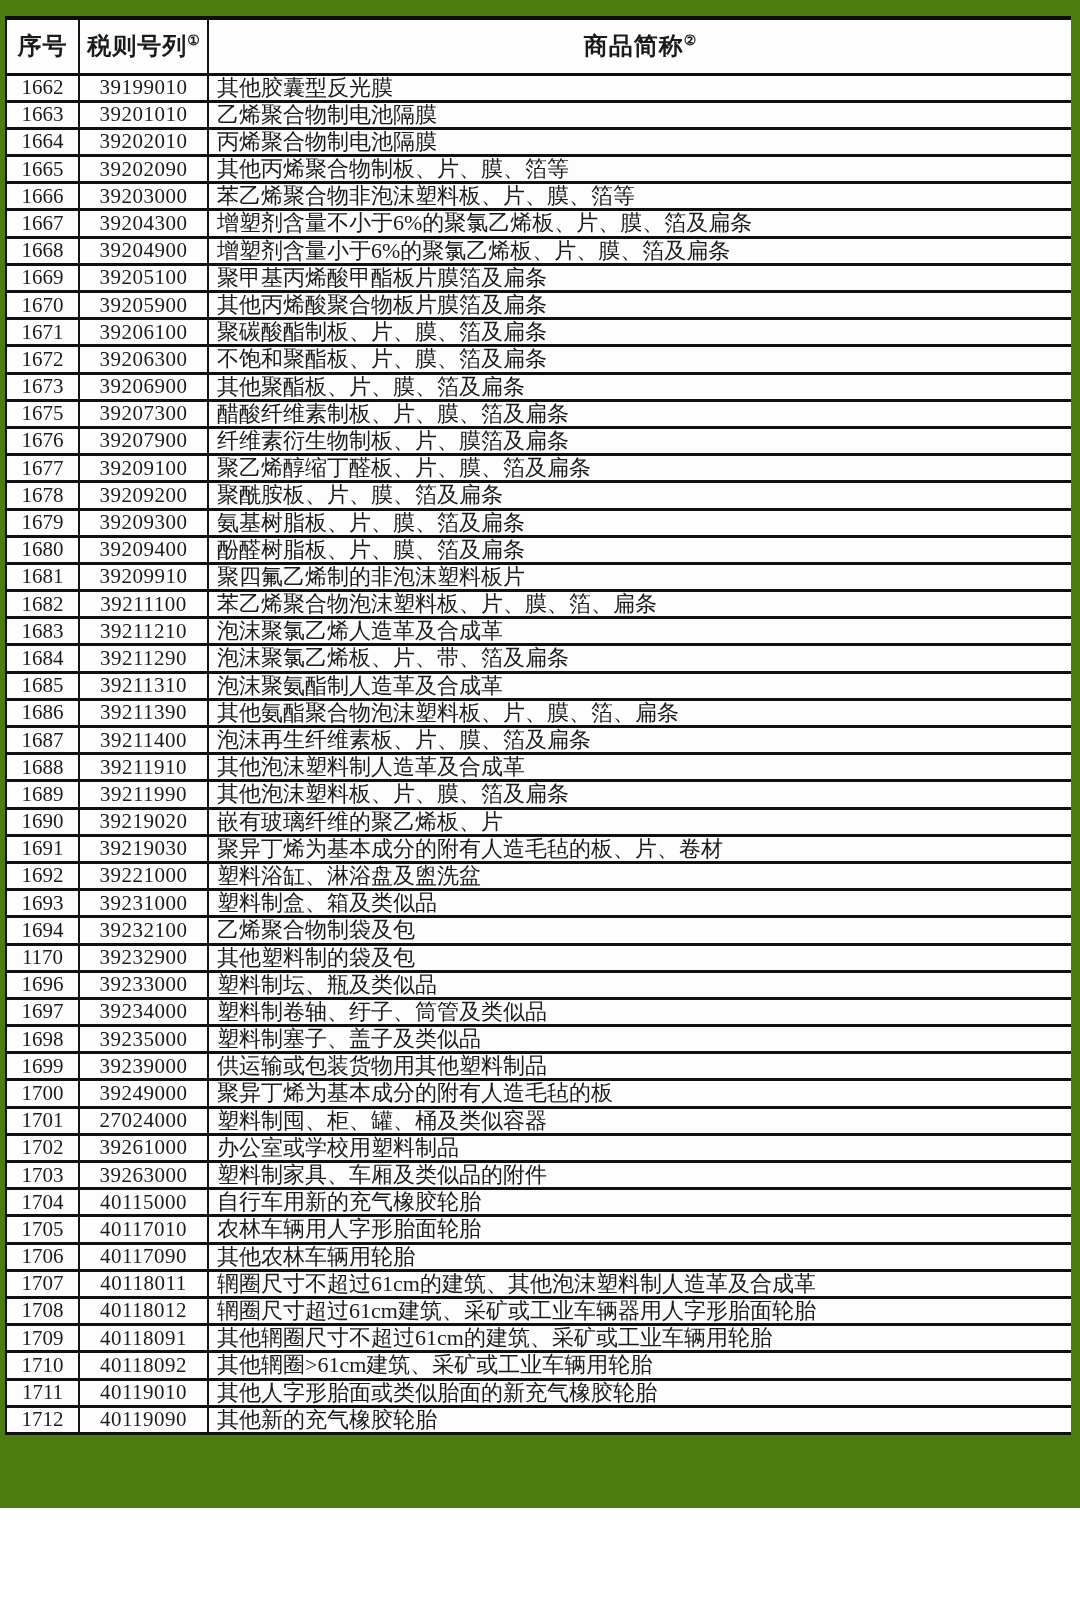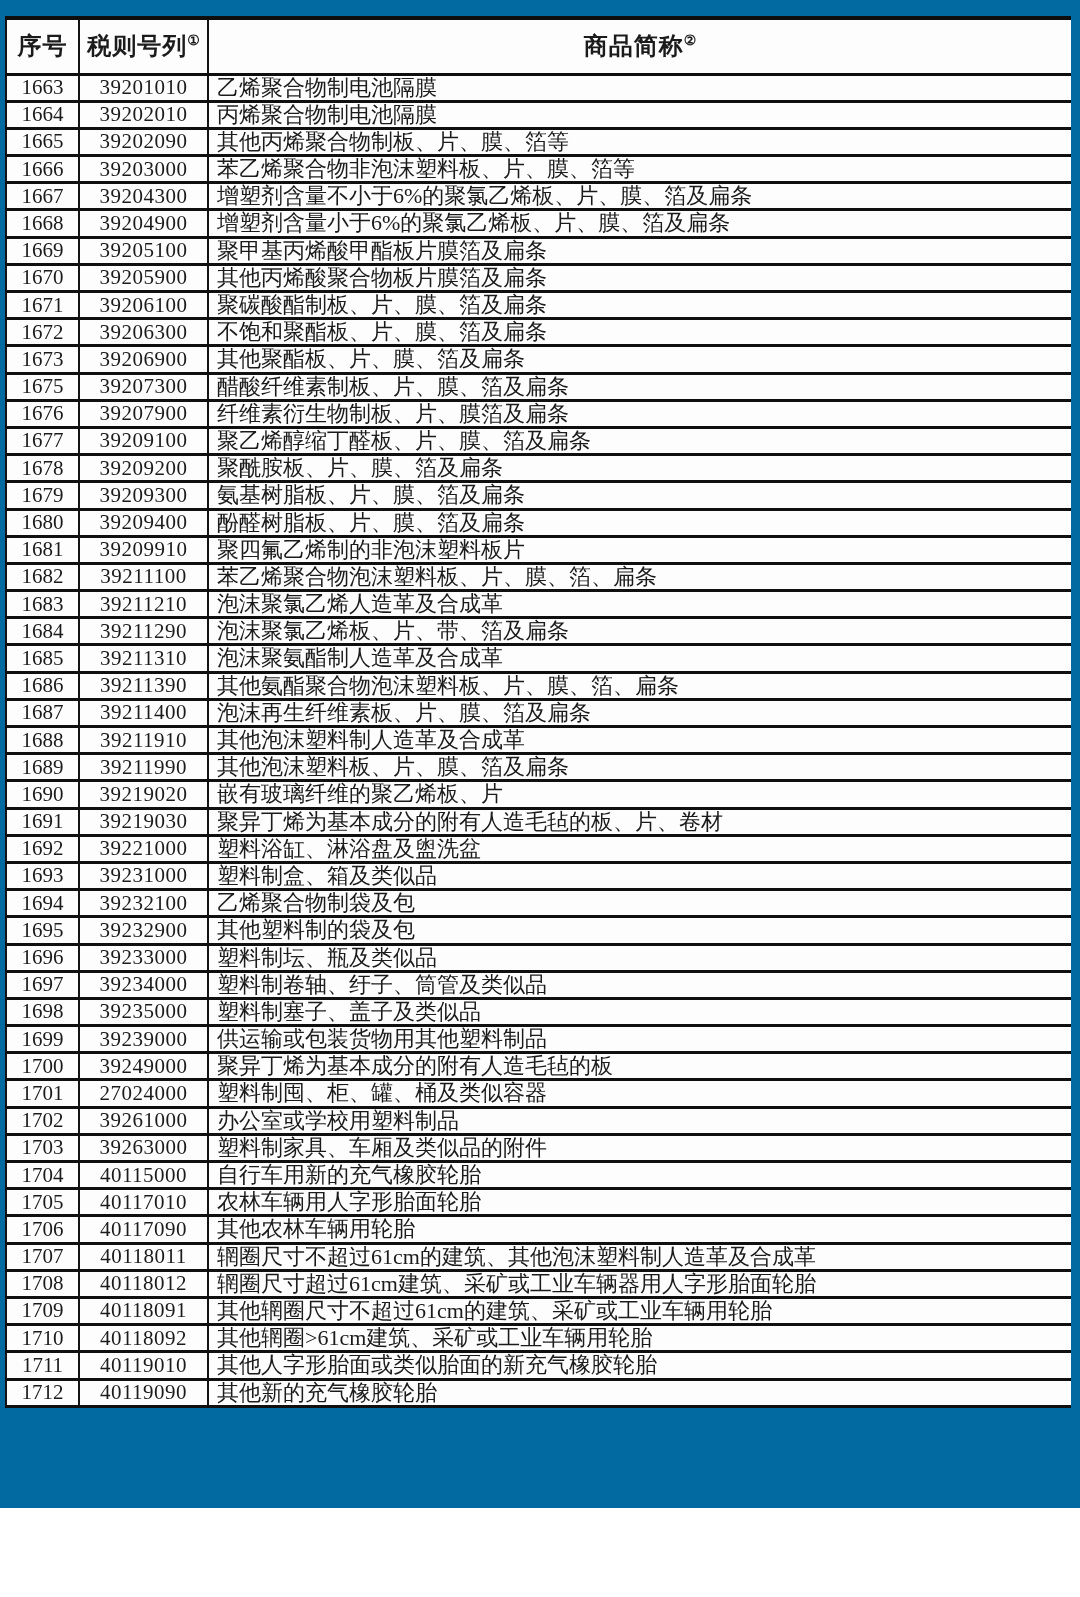--- a/index.html
+++ b/index.html
@@ -6,21 +6,21 @@
   html, body { background: #ffffff; }
   body {
     width: 1080px; height: 1597px;
     font-family: "Liberation Serif", "DejaVu Serif", serif;
     color: #1b1b1b;
     overflow: hidden;
   }
   .page {
     position: relative;
     width: 1080px; height: 1508px;
-    background: #0369a1;
+    background: #4d7c0f;
   }
   table.tariff-table {
     position: absolute;
     left: 5px; top: 16px;
     width: 1065px;
     border-collapse: collapse;
     table-layout: fixed;
     border-top: 4px solid #0e0e0e;
     border-left: 2px solid #141414;
   }
@@ -78,20 +78,25 @@
         </th>
         <th class="col-code">
           <span>税则号列</span><sup>①</sup>
         </th>
         <th class="col-name">
           <span>商品简称</span><sup>②</sup>
         </th>
       </tr>
     </thead>
     <tbody>
+  <tr>
+    <td class="no">1662</td>
+    <td class="code">39199010</td>
+    <td class="name">其他胶囊型反光膜</td>
+  </tr>
 
   <tr>
     <td class="no">1663</td>
     <td class="code">39201010</td>
     <td class="name">乙烯聚合物制电池隔膜</td>
   </tr>
 
   <tr>
     <td class="no">1664</td>
     <td class="code">39202010</td>
@@ -267,21 +272,21 @@
     <td class="name">塑料制盒、箱及类似品</td>
   </tr>
 
   <tr>
     <td class="no">1694</td>
     <td class="code">39232100</td>
     <td class="name">乙烯聚合物制袋及包</td>
   </tr>
 
   <tr>
-    <td class="no">1695</td>
+    <td class="no">1170</td>
     <td class="code">39232900</td>
     <td class="name">其他塑料制的袋及包</td>
   </tr>
 
   <tr>
     <td class="no">1696</td>
     <td class="code">39233000</td>
     <td class="name">塑料制坛、瓶及类似品</td>
   </tr>
 

